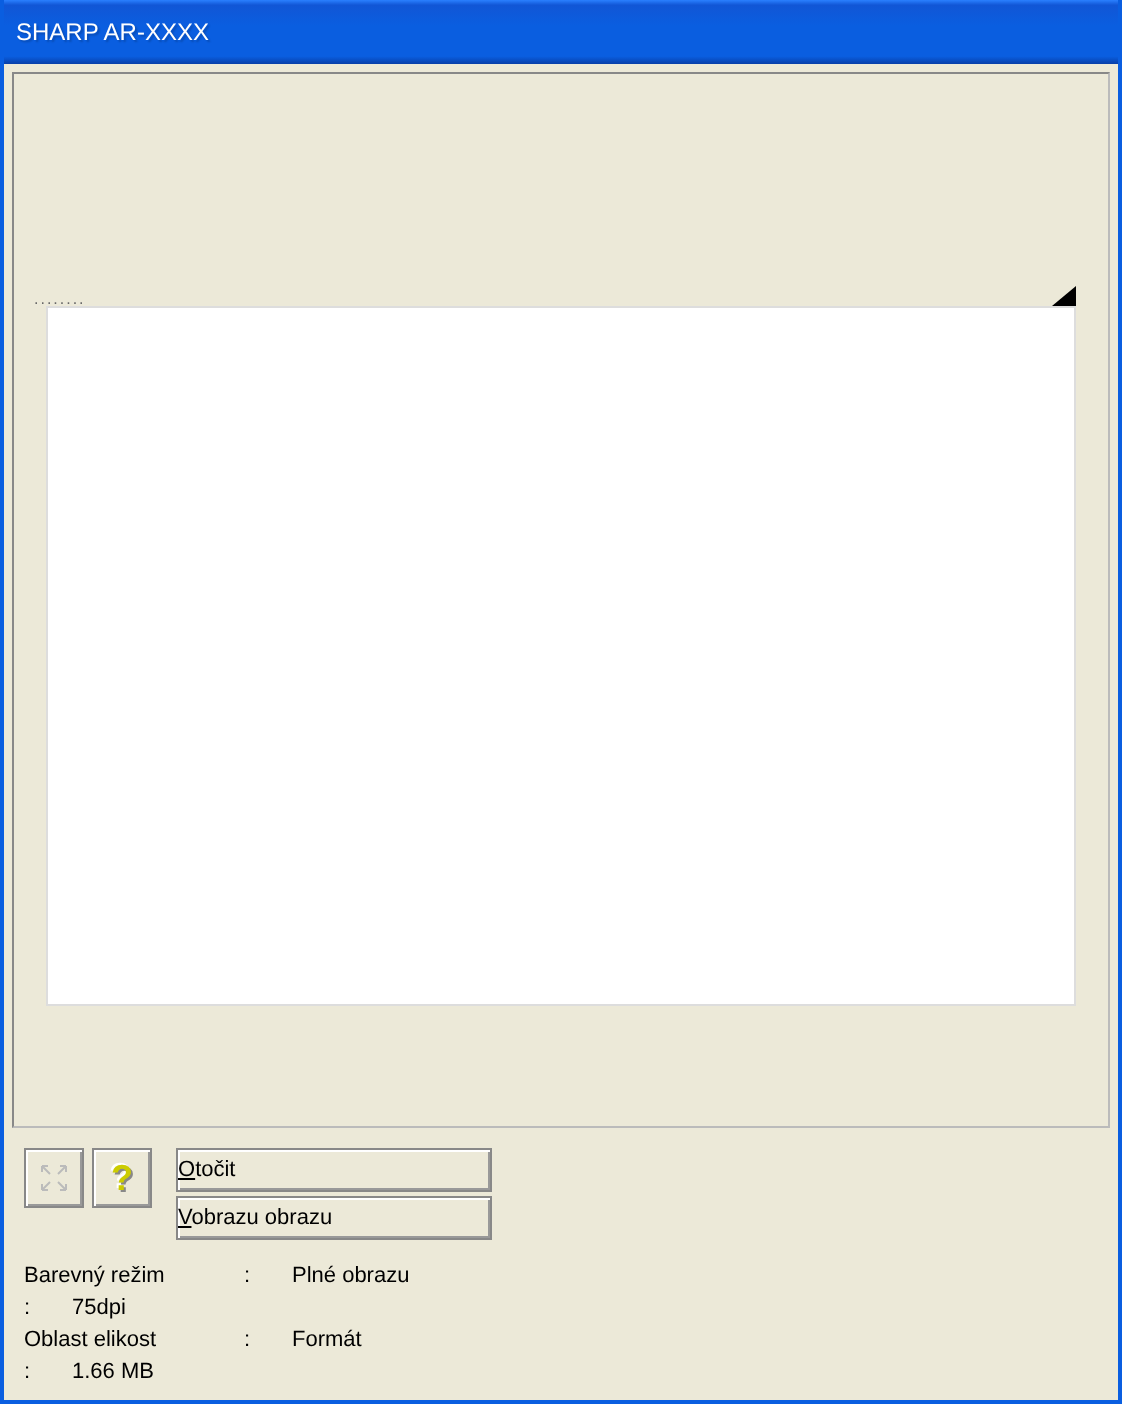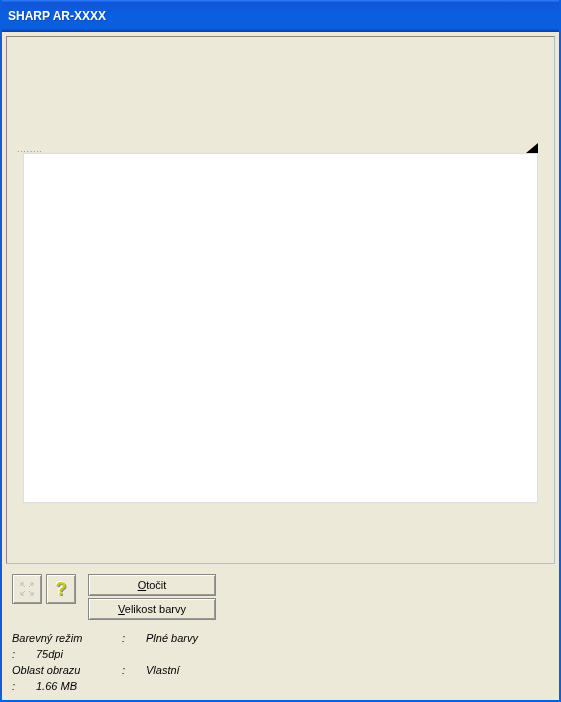--- a/index.html
+++ b/index.html
@@ -21,21 +21,21 @@
       border: 2px solid #0a5ee0;
       border-top: none;
       background: #ece9d8;
       display: flex;
       flex-direction: column;
     }
     .titlebar {
       height: 36px;
       background: linear-gradient(to bottom, #2a80ff 0%, #1156d6 8%, #0a5ee0 40%, #0a5ee0 88%, #083fa8 100%);
       color: #ffffff;
-      font-weight: bold;
+      font-weight: normal;
       font-size: 12px;
       display: flex;
       align-items: center;
       padding-left: 6px;
       text-shadow: 1px 1px 1px rgba(0,0,0,0.2);
     }
     .content-area {
       flex: 1;
       padding: 4px;
       display: flex;
@@ -102,37 +102,36 @@
       color: #cccc00;
       text-shadow: 1px 1px 0 #888, -1px -1px 0 #fff;
     }
     .button-stack {
       display: flex;
       flex-direction: column;
       gap: 2px;
       margin-left: 8px;
     }
     .action-button {
-      width: 128px;
+      width: 158px;
       height: 22px;
       border: 1px solid #888;
       background: #ece9d8;
       box-shadow: inset 1px 1px 0 #fff, inset -1px -1px 0 #999;
       font-size: 11px;
       font-family: inherit;
-      text-align: center;
+      text-align: left;
       cursor: pointer;
     }
     .action-button .u {
       text-decoration: underline;
     }
     .info-table {
       padding: 6px 6px 2px 6px;
       font-size: 11px;
-      font-style: italic;
     }
     .info-row {
       display: flex;
       line-height: 16px;
     }
     .info-label {
       width: 110px;
     }
     .info-sep {
       width: 24px;
@@ -178,39 +177,39 @@
         </svg>
       </div>
       <div class="icon-button help">
         <span>?</span>
       </div>
       <div class="button-stack">
         <button class="action-button">
           <span class="u">O</span><span>točit</span>
         </button>
         <button class="action-button">
-          <span class="u">V</span><span>elikost barvy</span>
+          <span class="u">V</span><span>obrazu obrazu</span>
         </button>
       </div>
     </div>
 
     <div class="info-table">
       <div class="info-row">
         <div class="info-label">Barevný režim</div>
         <div class="info-sep">:</div>
-        <div class="info-value">Plné barvy</div>
+        <div class="info-value">Plné obrazu</div>
       </div>
       <div class="info-row">
         <div class="info-sep">:</div>
         <div class="info-value">75dpi</div>
       </div>
       <div class="info-row">
-        <div class="info-label">Oblast obrazu</div>
-        <div class="info-sep">:</div>
-        <div class="info-value">Vlastní</div>
+        <div class="info-label">Oblast elikost</div>
+        <div class="info-sep">:</div>
+        <div class="info-value">Formát</div>
       </div>
       <div class="info-row">
         <div class="info-sep">:</div>
         <div class="info-value">1.66 MB</div>
       </div>
     </div>
 
   </div>
 </div>
 

